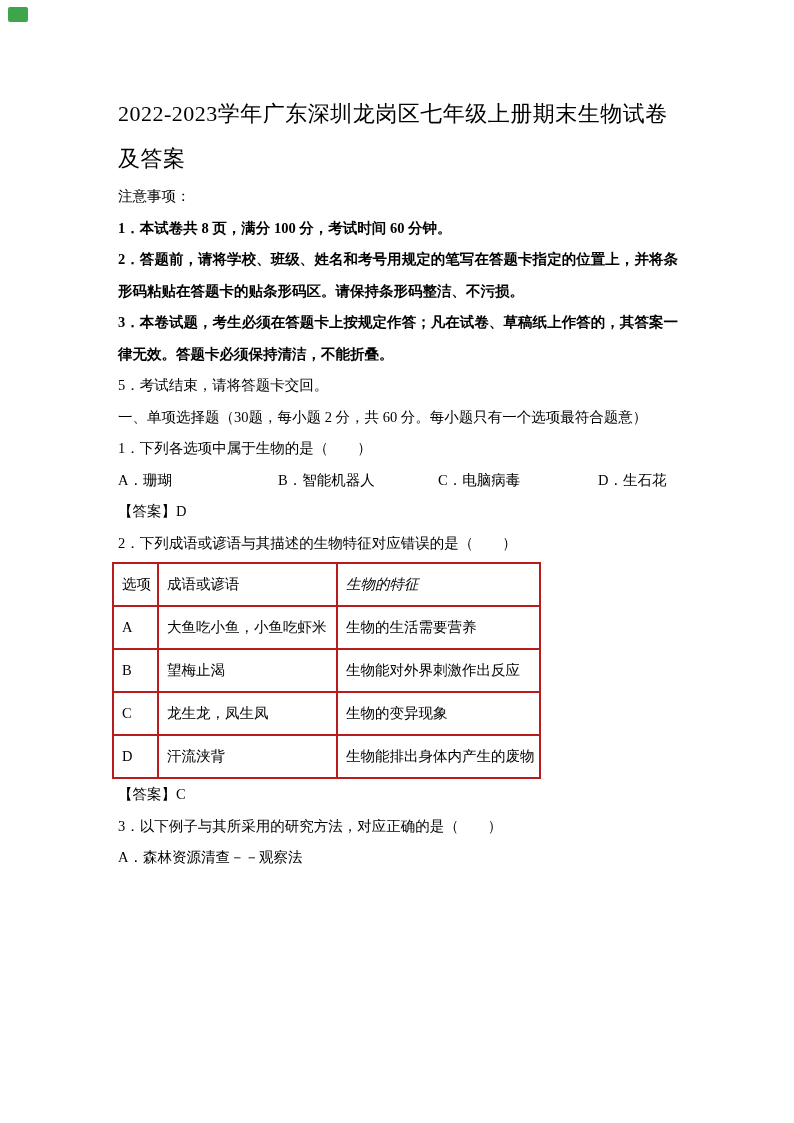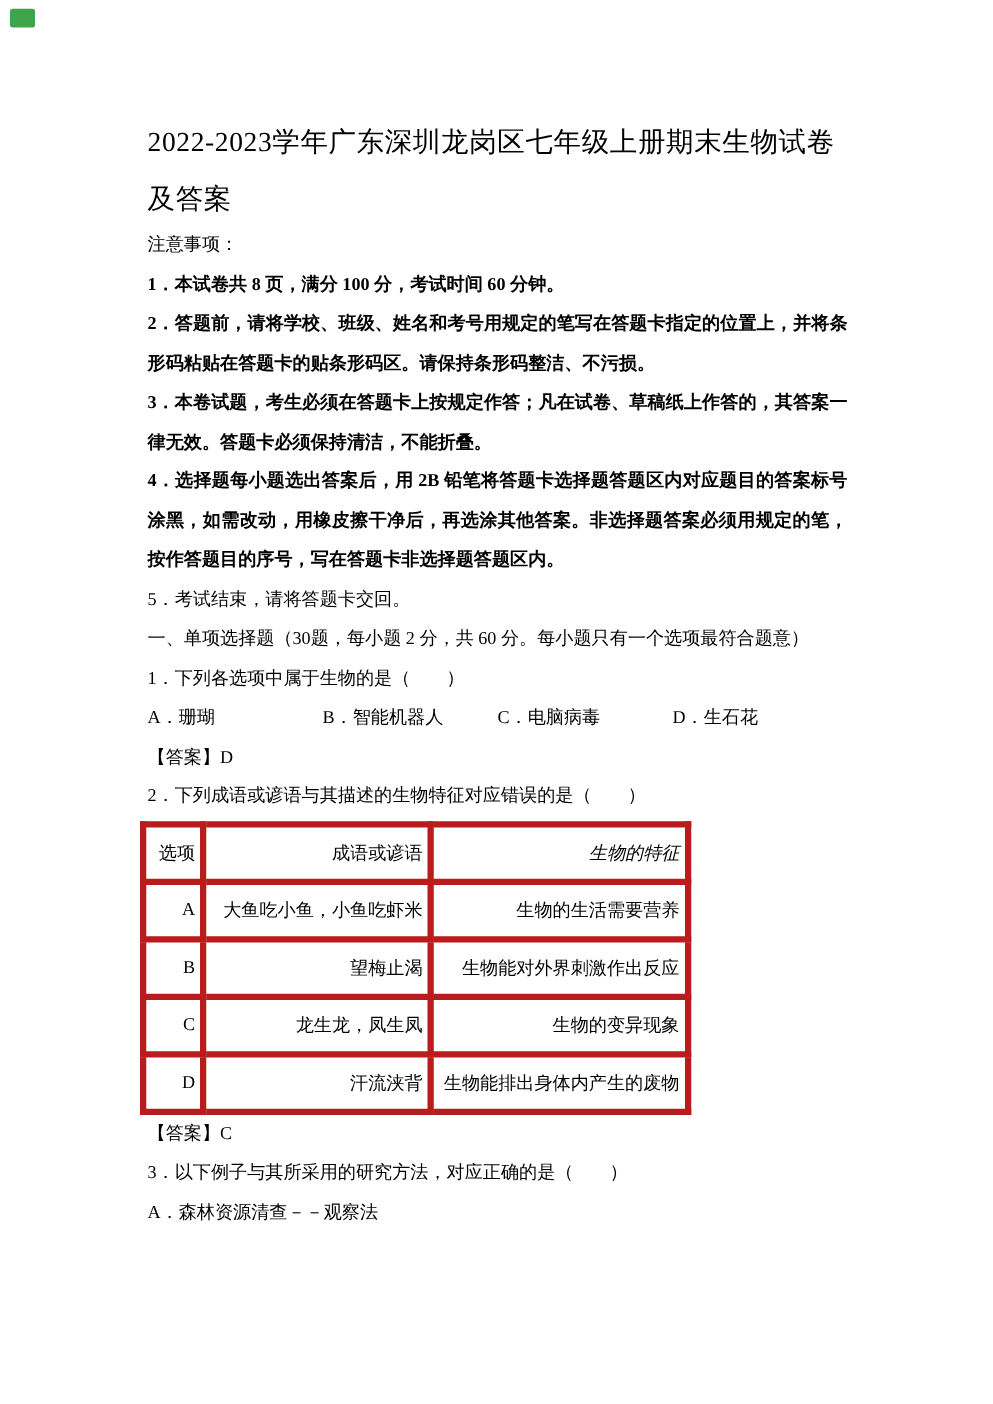--- a/index.html
+++ b/index.html
@@ -45,36 +45,37 @@
   }
   .just {
     text-align: justify;
     text-justify: inter-character;
     font-weight: bold;
   }
   .opts-row {
     display: flex;
     font-size: 14.5px;
     line-height: 31.5px;
+    gap: 20px;
   }
   .opts-row .opt {
     flex: 0 0 140px;
     white-space: nowrap;
   }
   .q-table {
     border-collapse: collapse;
     margin-left: -6px;
     margin-top: 3px;
     margin-bottom: 0;
   }
   .q-table th, .q-table td {
-    border: 5px solid #b91c1c;
+    border: 2px solid #b91c1c;
     font-size: 14.5px;
     font-weight: normal;
-    text-align: right;
+    text-align: left;
     vertical-align: middle;
     height: 41px;
     padding: 0 4px 0 8px;
     white-space: nowrap;
   }
   .q-table .col-opt   { width: 31px; }
   .q-table .col-idiom { width: 165px; }
   .q-table .col-feat  { width: 185px; font-style: italic; }
   .after-table {
     margin-top: 27px;
@@ -88,21 +89,20 @@
   <div class="corner-mark" style="background-color: rgb(63, 165, 74);"></div>
 
   <div class="content">
 
     <h1 class="doc-title">2022-2023学年广东深圳龙岗区七年级上册期末生物试卷及答案</h1>
 
     <p class="line">注意事项：</p>
     <p class="line just">1．本试卷共 8 页，满分 100 分，考试时间 60 分钟。</p>
     <p class="line just">2．答题前，请将学校、班级、姓名和考号用规定的笔写在答题卡指定的位置上，并将条形码粘贴在答题卡的贴条形码区。请保持条形码整洁、不污损。</p>
     <p class="line just">3．本卷试题，考生必须在答题卡上按规定作答；凡在试卷、草稿纸上作答的，其答案一律无效。答题卡必须保持清洁，不能折叠。</p>
-    <p class="line just">4．选择题每小题选出答案后，用 2B 铅笔将答题卡选择题答题区内对应题目的答案标号涂黑，如需改动，用橡皮擦干净后，再选涂其他答案。非选择题答案必须用规定的笔，按作答题目的序号，写在答题卡非选择题答题区内。</p>
     <p class="line">5．考试结束，请将答题卡交回。</p>
 
     <p class="line">一、单项选择题（30题，每小题 2 分，共 60 分。每小题只有一个选项最符合题意）</p>
 
     <p class="line">1．下列各选项中属于生物的是（　　）</p>
     <div class="opts-row">
       <span class="opt">A．珊瑚</span>
       <span class="opt">B．智能机器人</span>
       <span class="opt">C．电脑病毒</span>
       <span class="opt">D．生石花</span>

